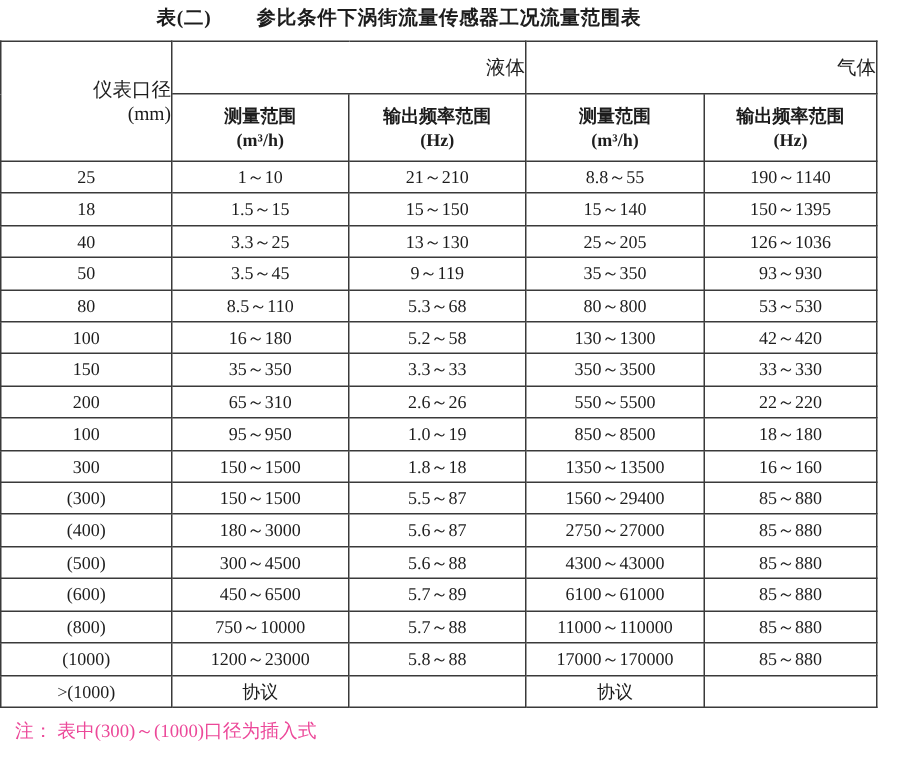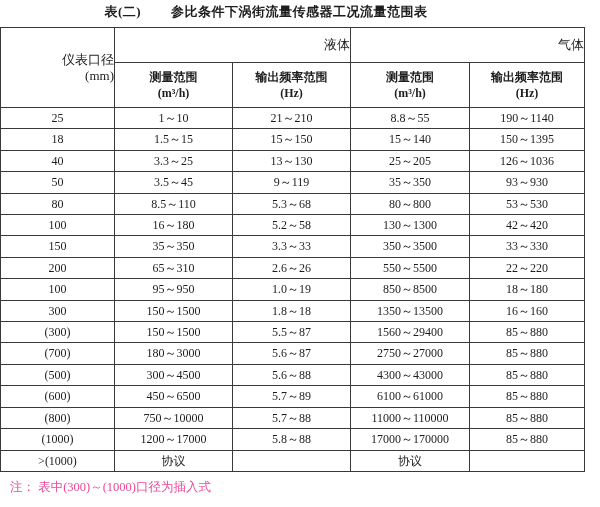--- a/index.html
+++ b/index.html
@@ -147,21 +147,21 @@
           <td>16～160</td>
         </tr>
         <tr>
           <td>(300)</td>
           <td>150～1500</td>
           <td>5.5～87</td>
           <td>1560～29400</td>
           <td>85～880</td>
         </tr>
         <tr>
-          <td>(700)</td>
+          <td>(400)</td>
           <td>180～3000</td>
           <td>5.6～87</td>
           <td>2750～27000</td>
           <td>85～880</td>
         </tr>
         <tr>
           <td>(500)</td>
           <td>300～4500</td>
           <td>5.6～88</td>
           <td>4300～43000</td>
@@ -176,21 +176,21 @@
         </tr>
         <tr>
           <td>(800)</td>
           <td>750～10000</td>
           <td>5.7～88</td>
           <td>11000～110000</td>
           <td>85～880</td>
         </tr>
         <tr>
           <td>(1000)</td>
-          <td>1200～17000</td>
+          <td>1200～23000</td>
           <td>5.8～88</td>
           <td>17000～170000</td>
           <td>85～880</td>
         </tr>
         <tr>
           <td>&gt;(1000)</td>
           <td>协议</td>
           <td></td>
           <td>协议</td>
           <td></td>

